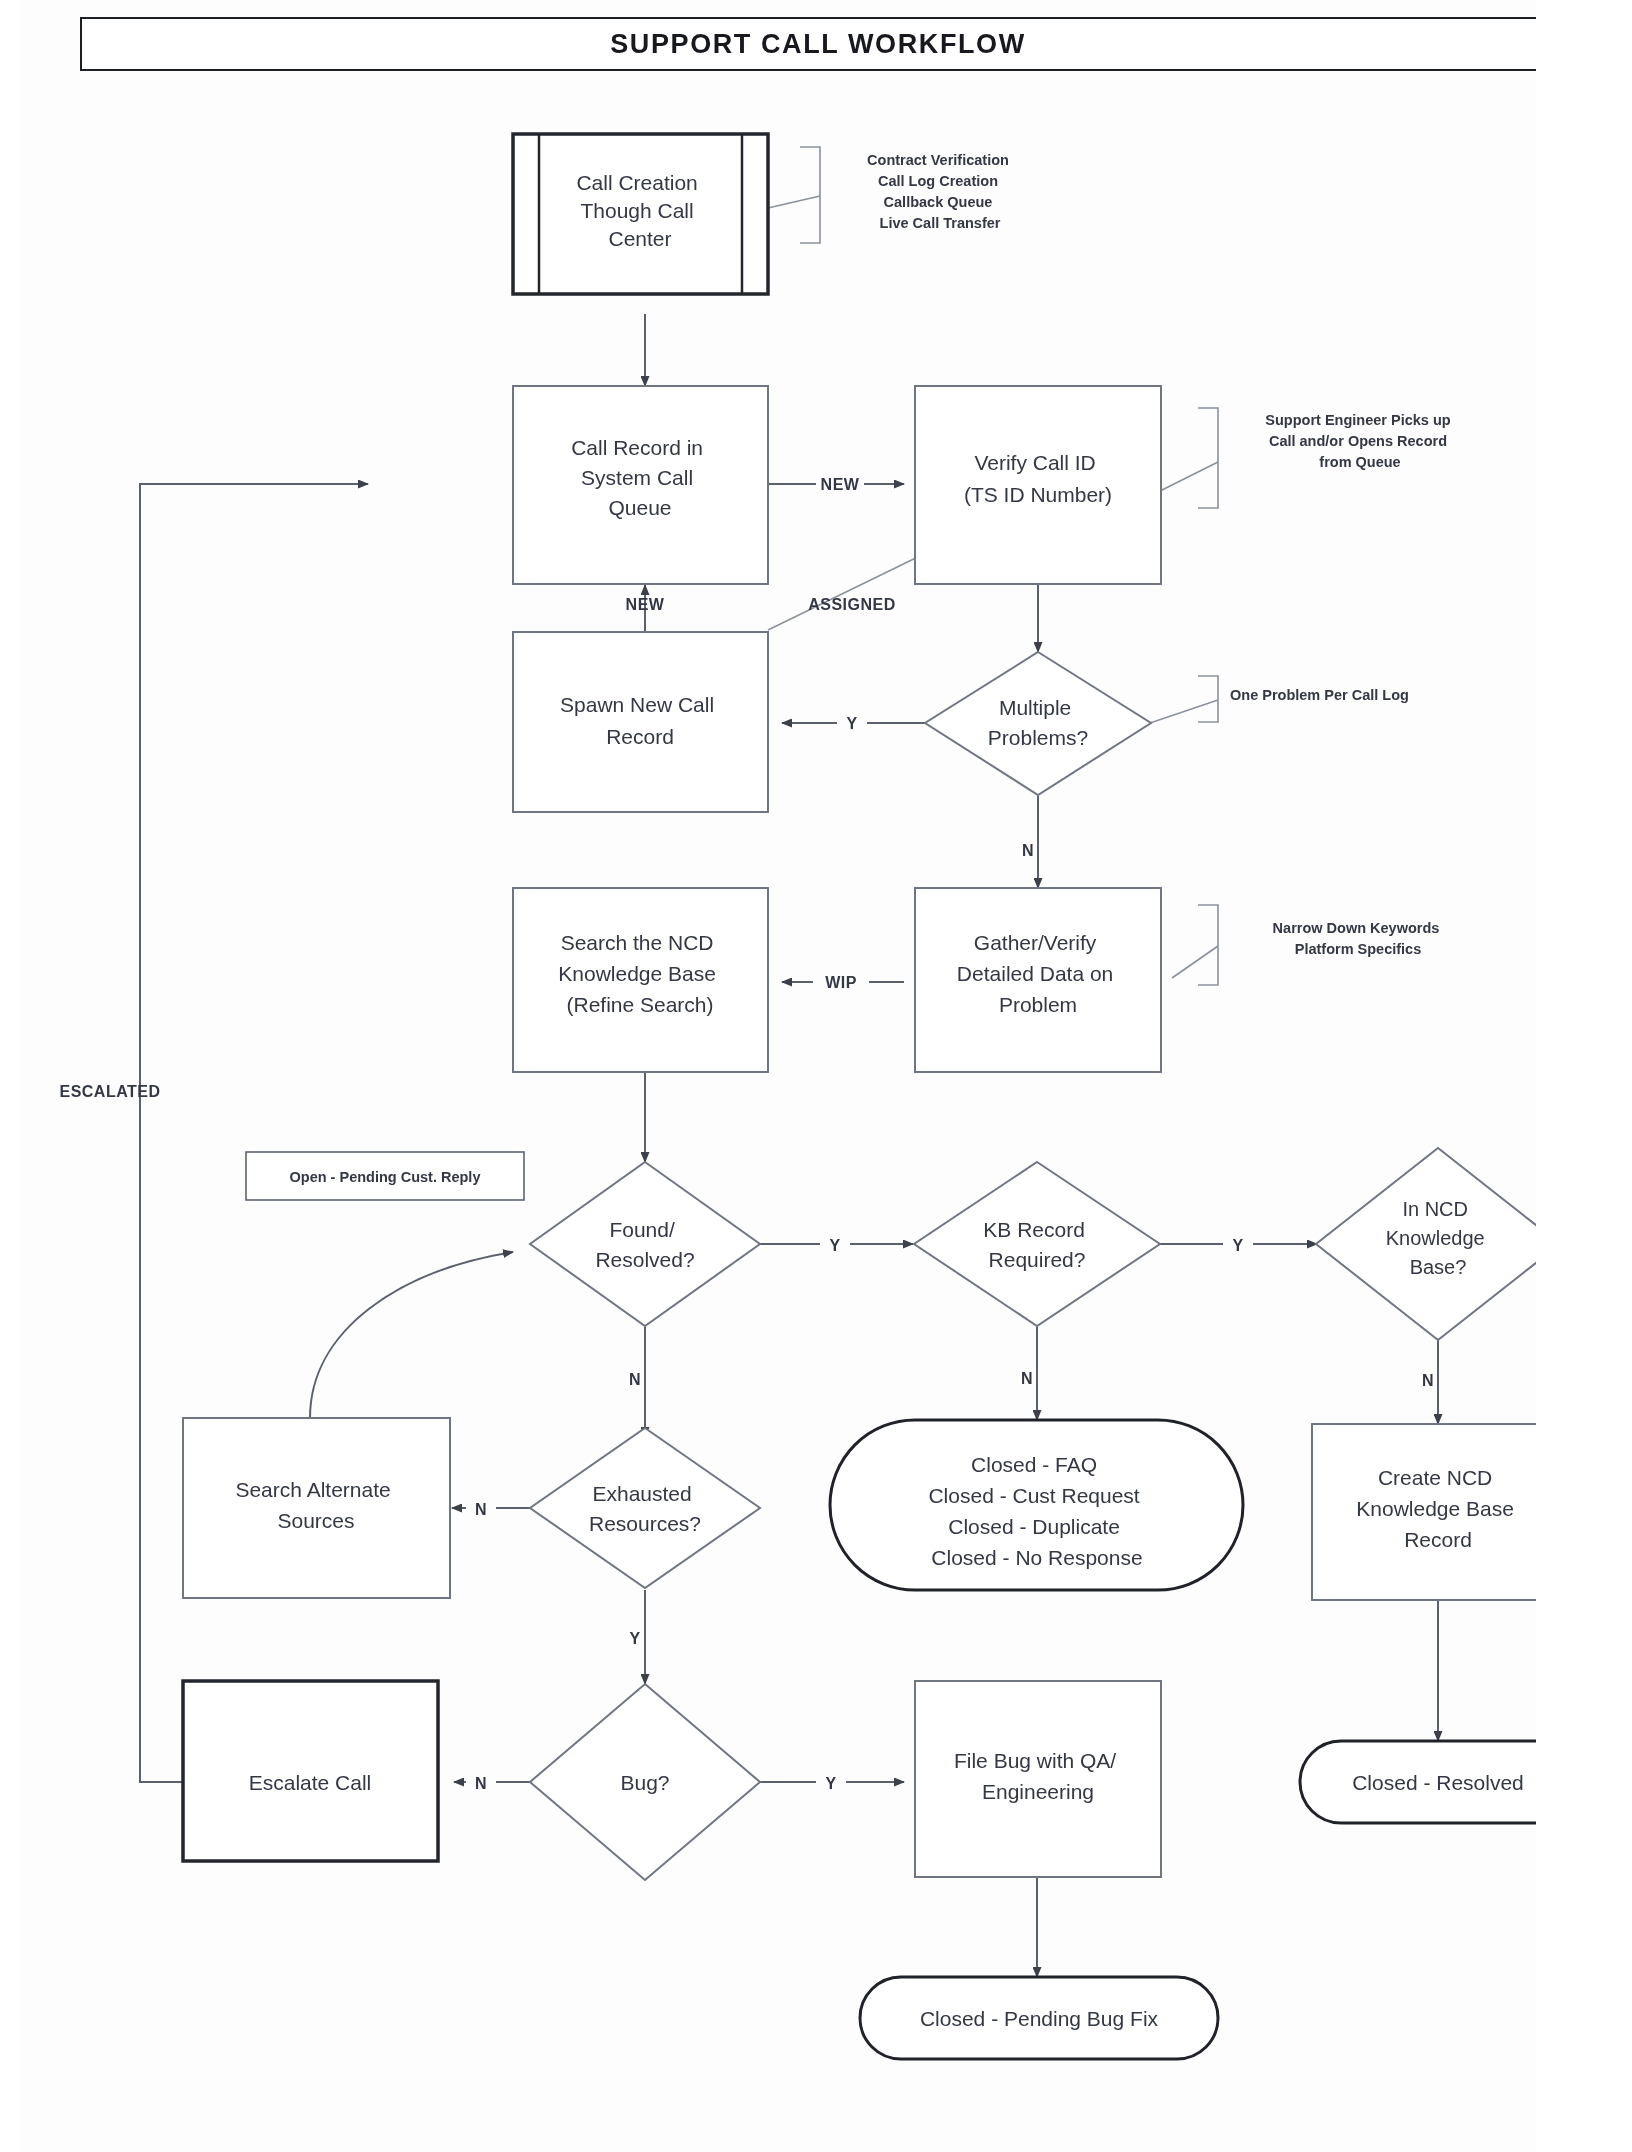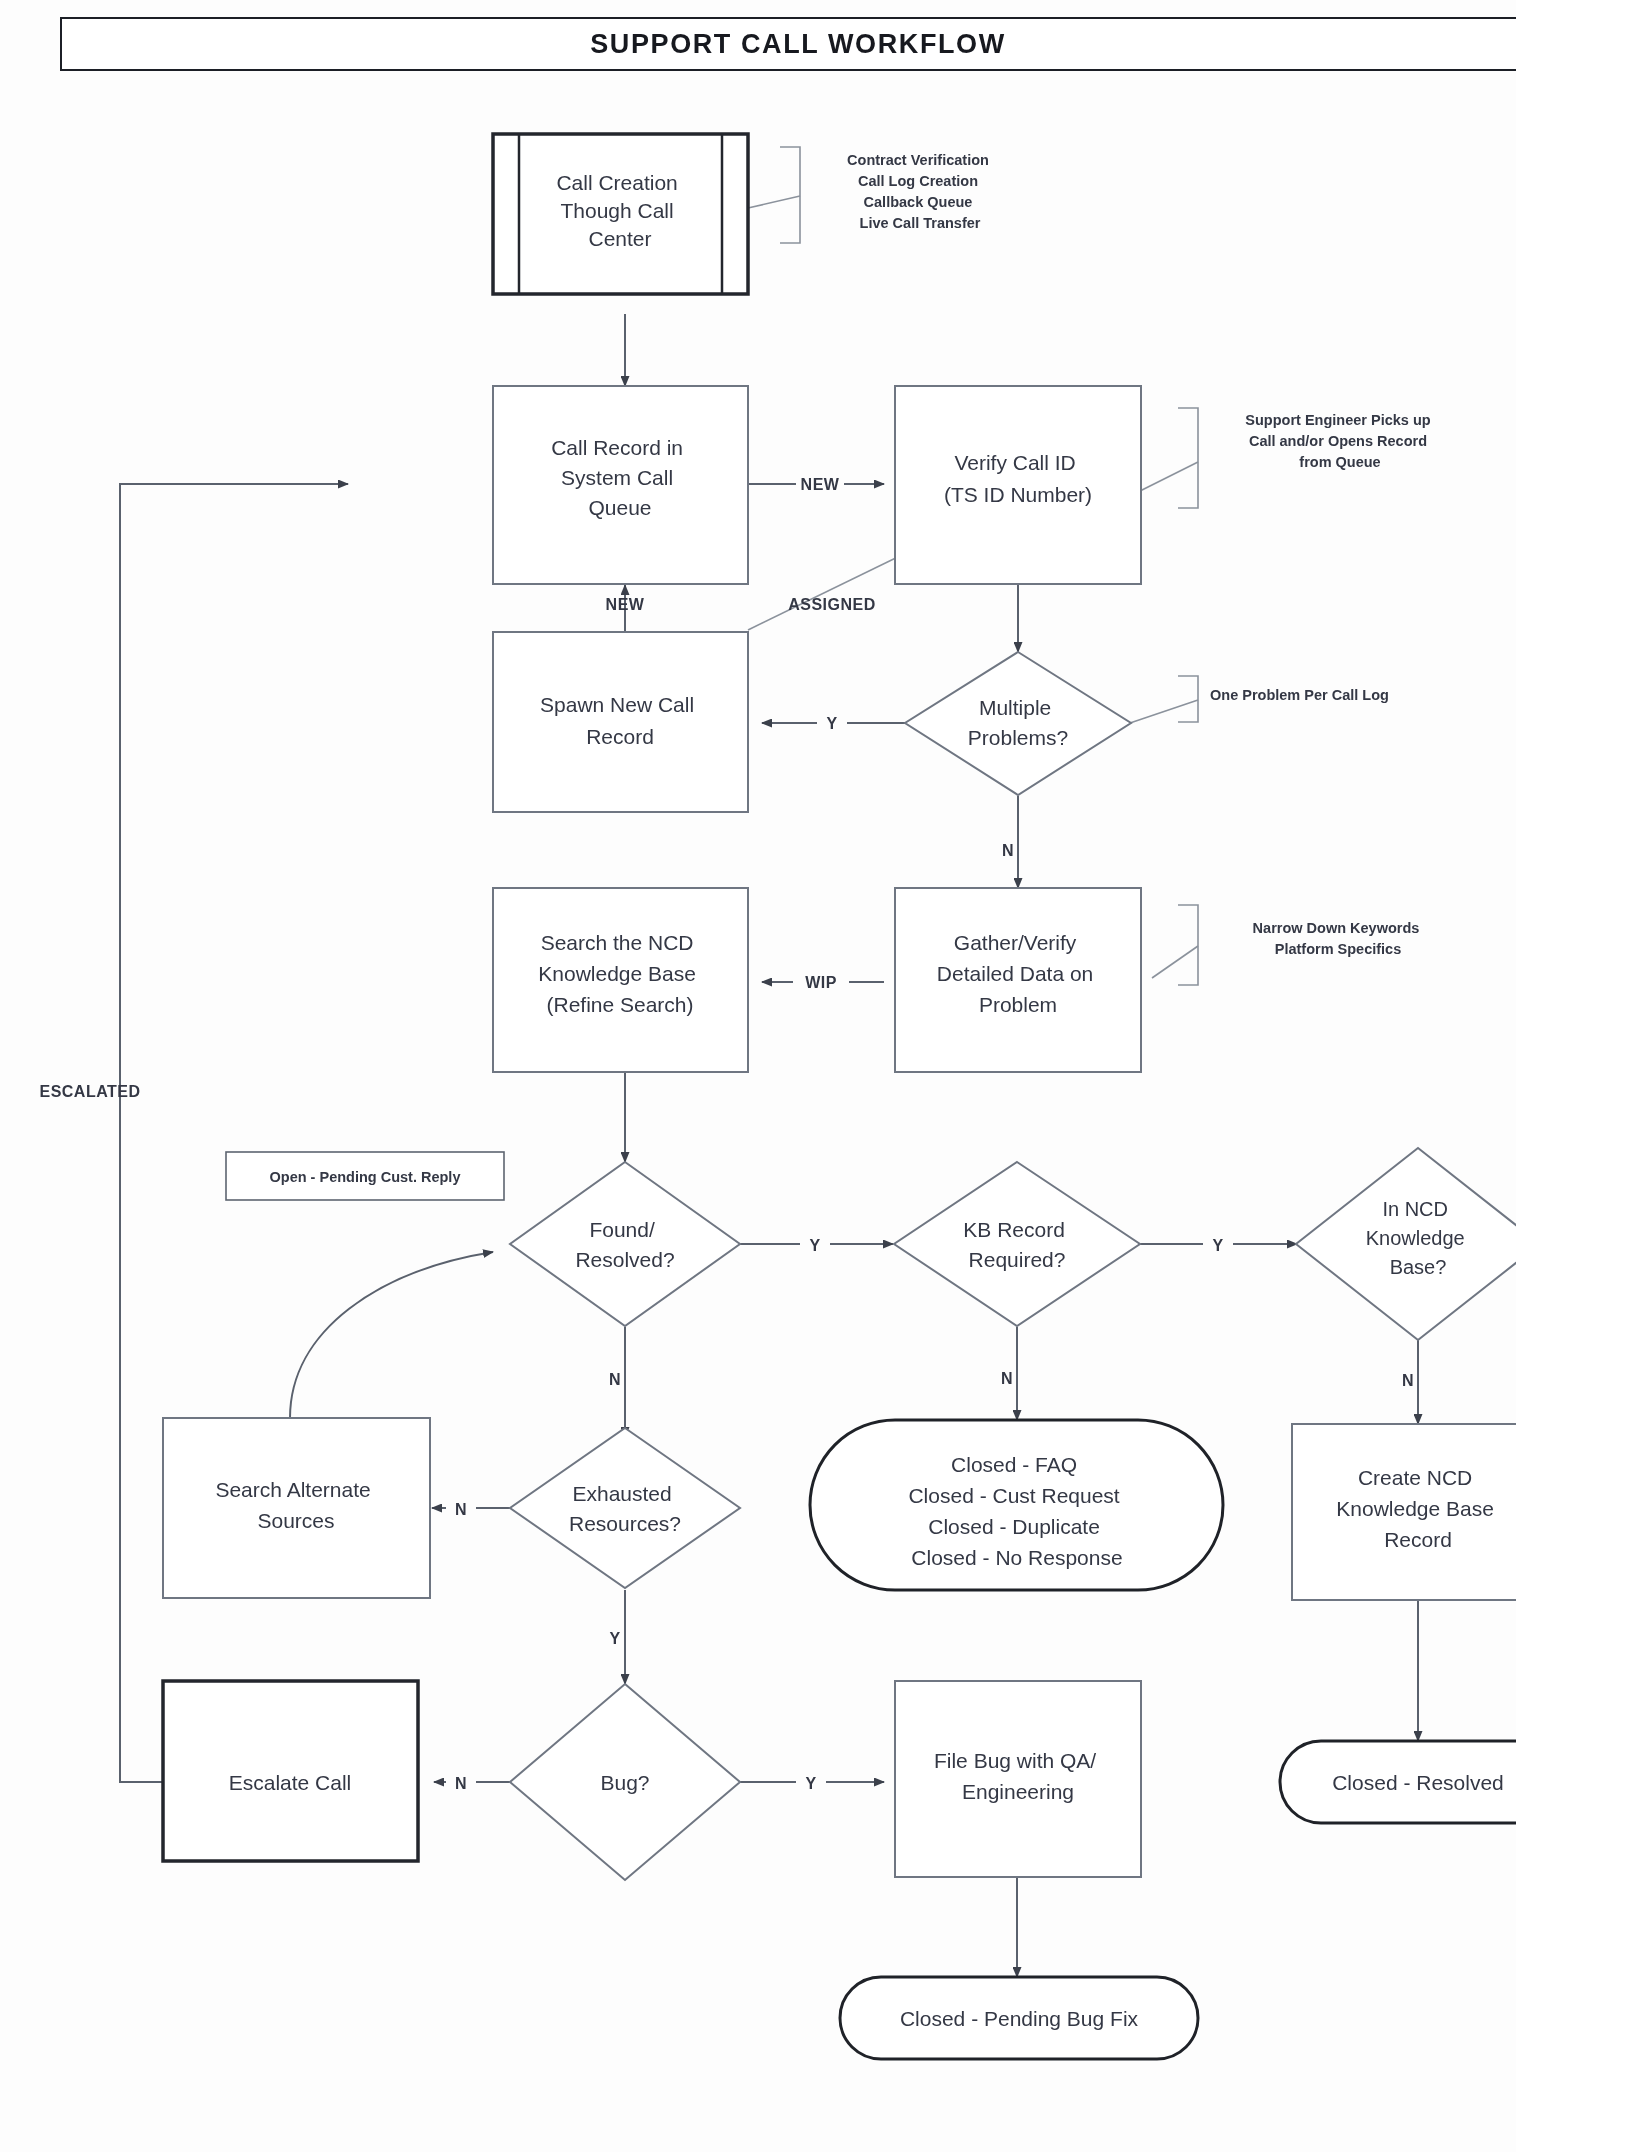--- a/index.html
+++ b/index.html
@@ -1,17 +1,17 @@
 <!DOCTYPE html>
 <html><head>
 <meta charset="utf-8">
 <style>
   html,body{margin:0;padding:0;background:#ffffff;}
   body{width:1632px;height:2152px;font-family:"Liberation Sans",sans-serif;color:#2b2f3a;}
-  #stage{position:relative;width:1516px;height:2152px;background:#fdfdfd;overflow:hidden;}
+  #stage{position:relative;width:1516px;height:2152px;background:#fdfdfd;overflow:hidden;margin-left:20px;}
   
   #title-banner{
     position:absolute;left:60px;top:17px;width:1472px;height:50px;
     background:#ffffff;border:2px solid #1c1f26;
     display:flex;align-items:center;justify-content:center;
   }
   #title-banner .ttl{
     font-size:27px;font-weight:bold;letter-spacing:1.6px;color:#17191f;
     font-family:"Liberation Sans",sans-serif;
   }

